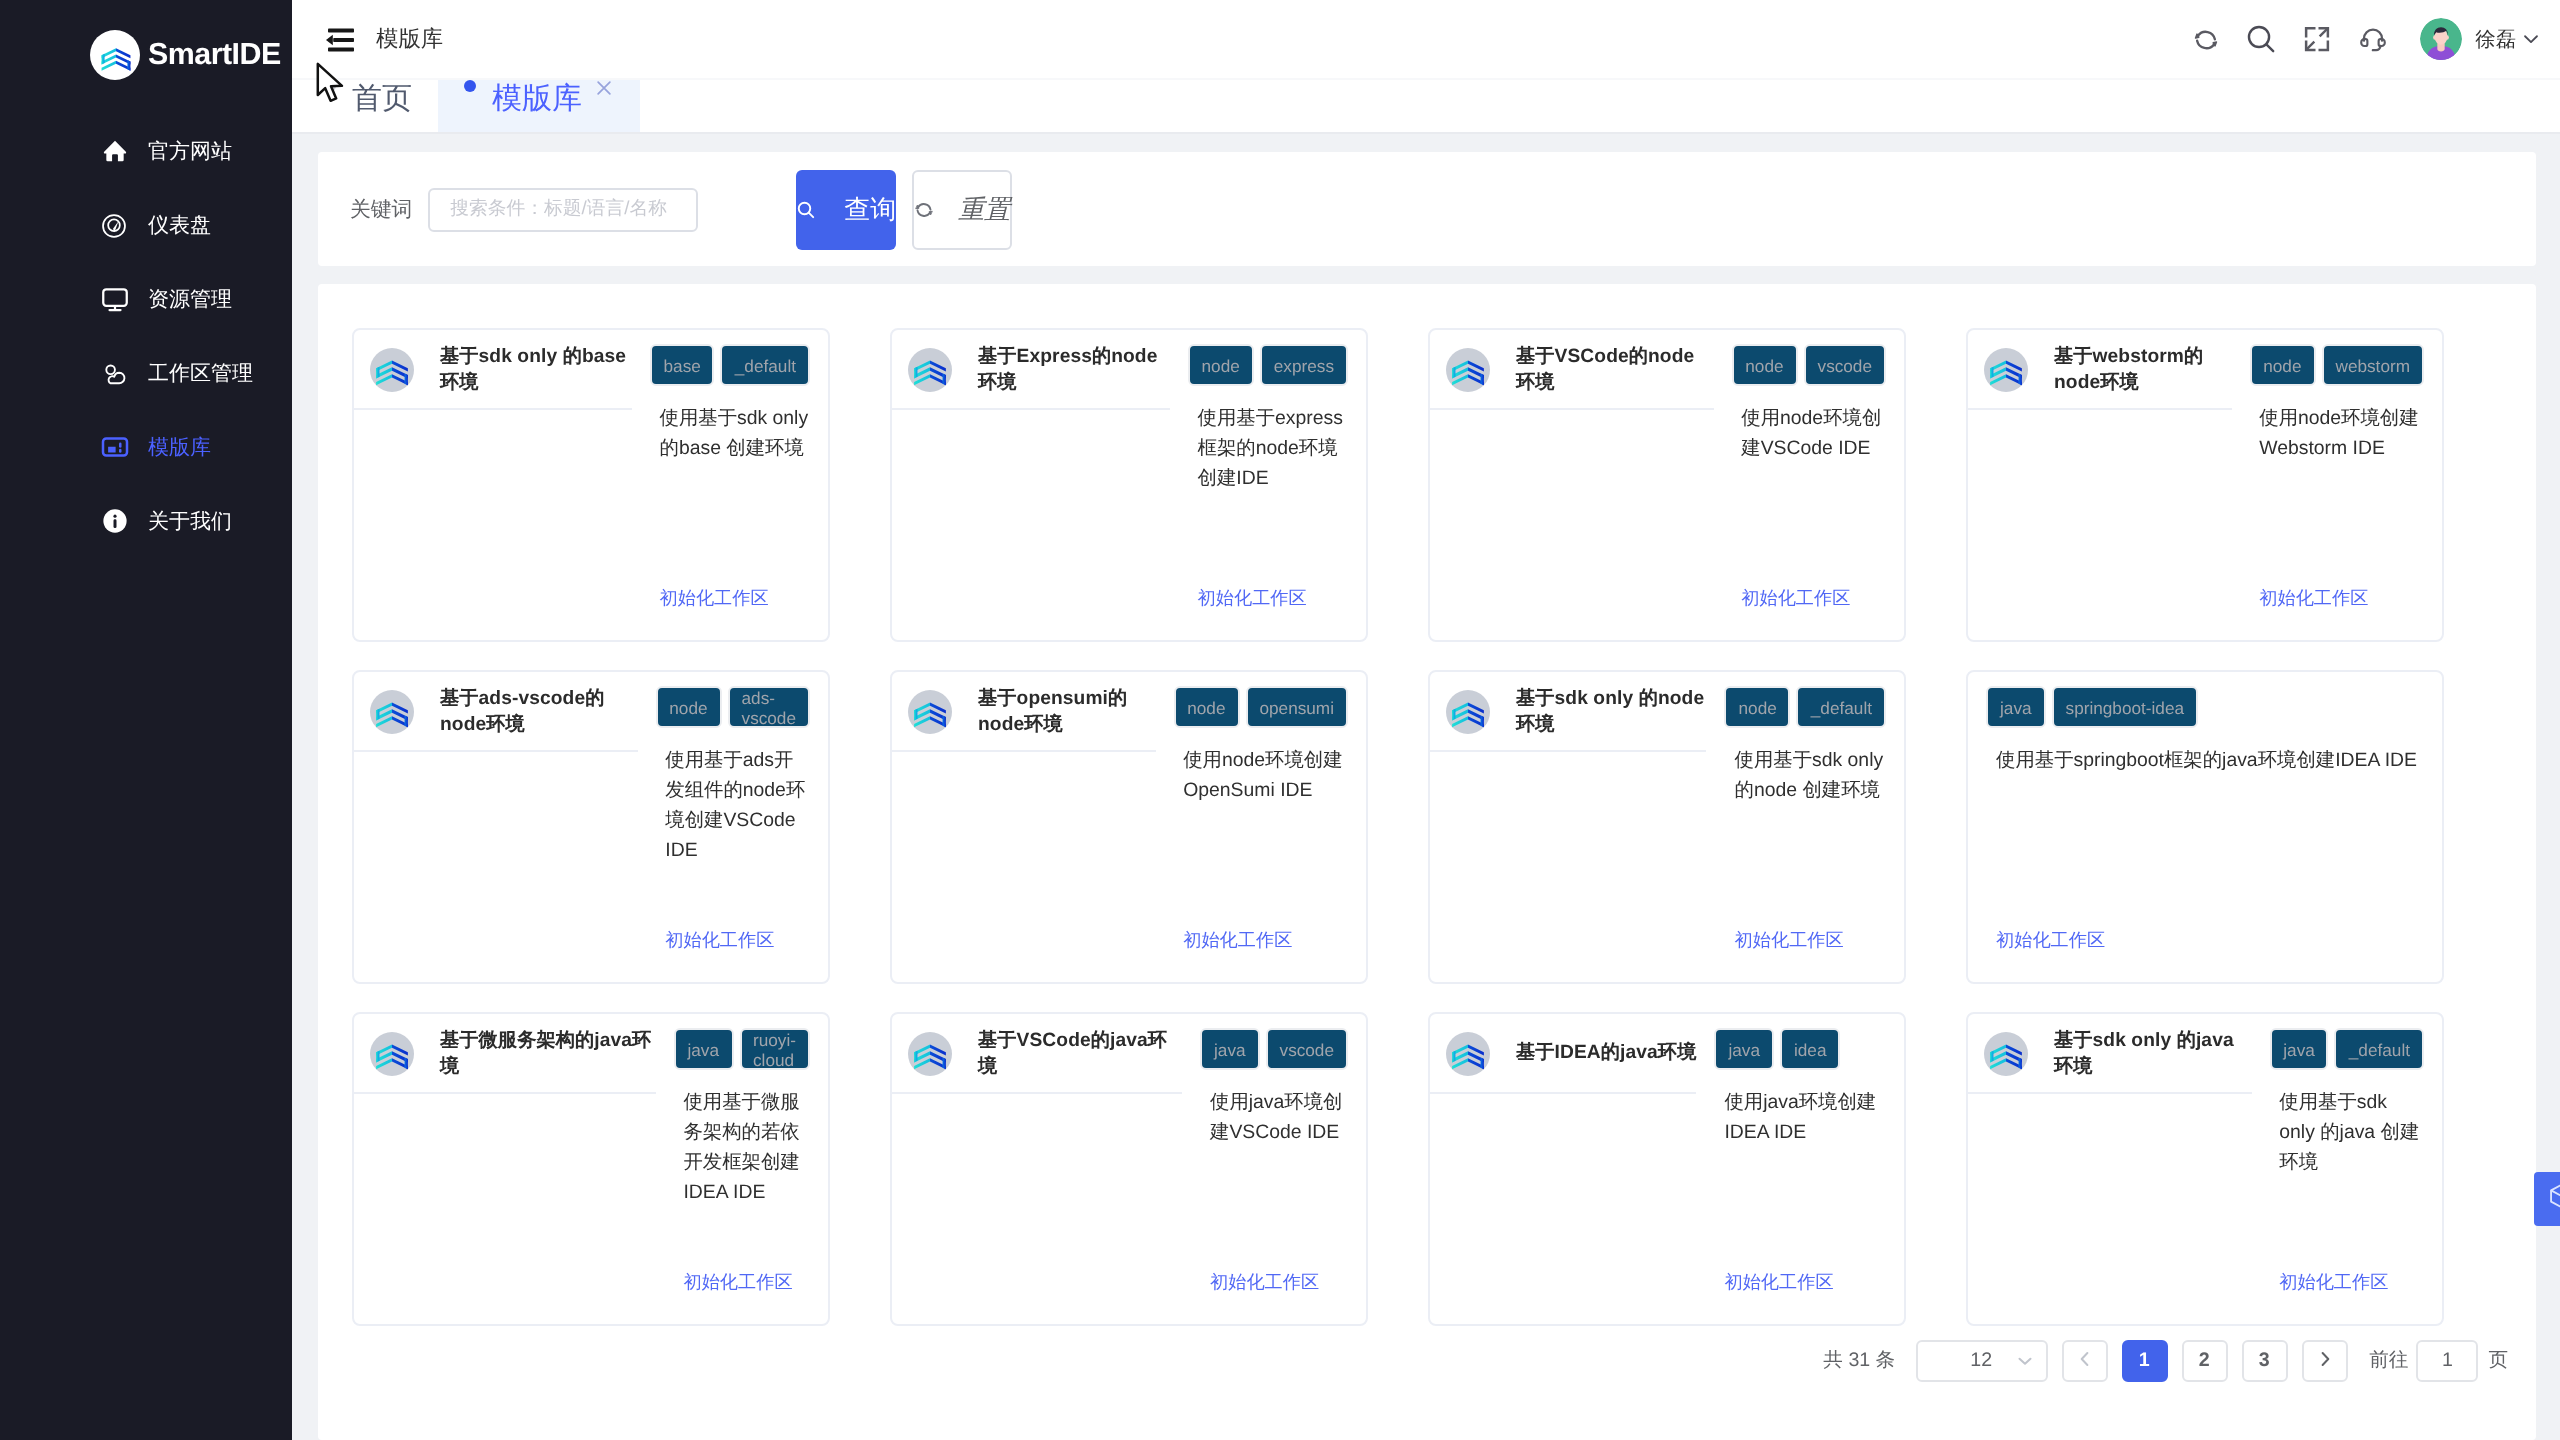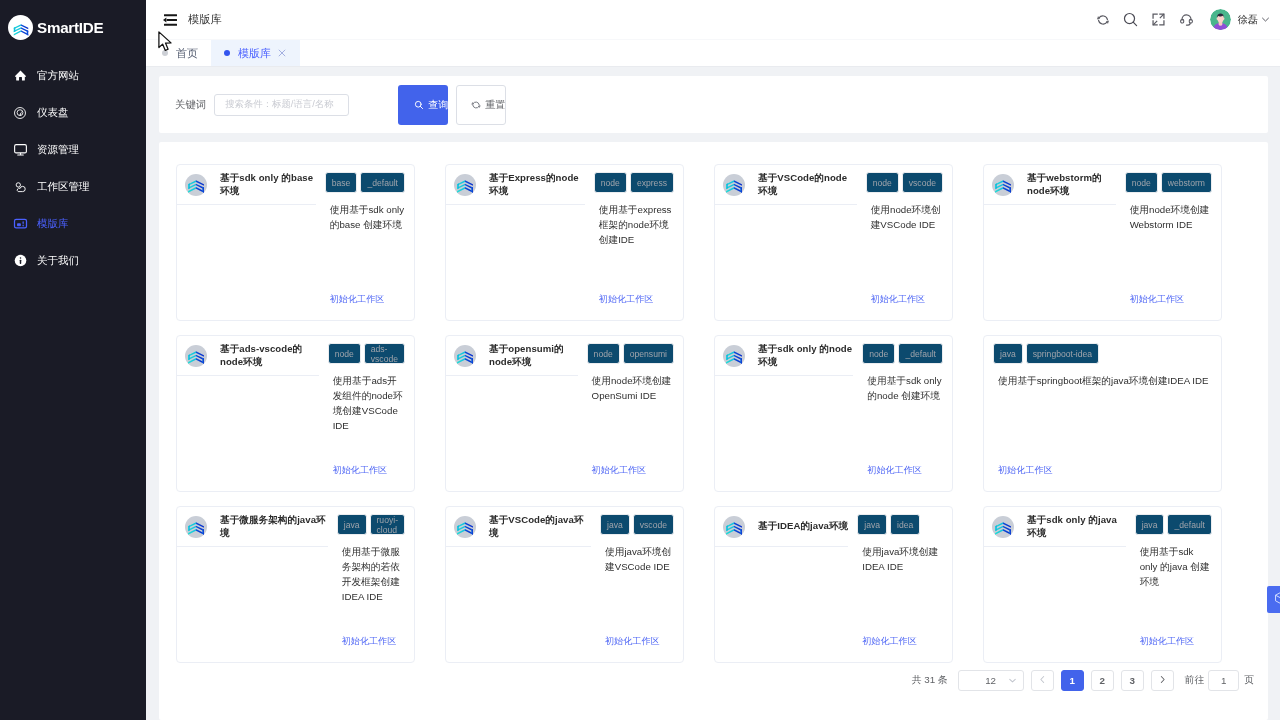--- a/index.html
+++ b/index.html
@@ -6,21 +6,21 @@
   * { box-sizing: border-box; }
   html, body { margin:0; padding:0; }
   body {
     width:1280px; height:720px; overflow:hidden;
     font-family:"Liberation Sans", sans-serif;
     font-size:14px; color:#333; background:#f0f2f5;
   }
   #app { display:flex; width:1280px; height:720px; }
 
   
-  .sidebar { width:146px; background:#1a1b26; flex:0 0 146px; height:720px; }
+  .sidebar { width:146px; background:#1a1b26; flex:0 0 146px; height:720px;padding-left:37px; }
   .logo-row { display:flex; align-items:center; height:55px; padding-left:8px; }
   .logo-badge { width:25px; height:25px; border-radius:50%; background:#fff;
     display:flex; align-items:center; justify-content:center; }
   .logo-text { color:#fff; font-size:15.2px; font-weight:bold; margin-left:4px; letter-spacing:-0.25px;}
   .nav { margin-top:2px; }
   .nav-item { display:flex; align-items:center; height:37px; padding-left:10px; color:#fff; font-size:10.5px; cursor:pointer;}
   .nav-item .nav-icon { width:20px; height:20px; display:flex; align-items:center; justify-content:center; flex:0 0 20px;}
   .nav-item .nav-label { margin-left:7px; }
   .nav-item.active { color:#4b61ff; }
 
@@ -32,37 +32,37 @@
   .top-title { margin-left:11px; font-size:11.2px; color:#333; }
   .top-actions { margin-left:auto; display:flex; align-items:center; padding-right:0px; }
   .top-ico { width:28px; height:40px; display:flex; align-items:center; justify-content:center; cursor:pointer;}
   .avatar-wrap { display:flex; align-items:center; margin-left:9px; margin-right:9px; cursor:pointer; }
   .avatar { width:21px; height:21px; border-radius:50%; overflow:hidden; display:flex;}
   .uname { font-size:10.2px; color:#333; margin-left:7px; }
   .chev { margin-left:2px; display:flex; }
 
   .tabbar { height:27px; background:#fff; display:flex; align-items:stretch;
     border-bottom:1px solid #e9ebef; }
-  .tab { display:flex; align-items:center; padding:0 13px 0 16px; font-size:11px; color:#515a6e; cursor:pointer;}
+  .tab { display:flex; align-items:flex-start; padding:0 13px 0 16px; font-size:15px; color:#515a6e; cursor:pointer;}
   .tab .dot { width:6px; height:6px; border-radius:50%; background:#cdd0d6; margin-right:8px; }
   .tab.active { background:#eef4fd; color:#4b61ff; padding:0 14px 0 13px;}
   .tab.active .dot { background:#3355ee; }
   .tab .x { margin-left:7px; display:flex; line-height:1;}
 
   .content { flex:1; overflow:hidden; padding:9px 12px 0 13px; position:relative;}
   .panel { background:#fff; border-radius:2px; }
   .searchpanel { padding:0; display:flex; align-items:center; height:57px;}
   .cardpanel { margin-top:9px; padding:22px 17px 0 17px; height:578px; position:relative; }
   .kw-label { font-size:10.4px; color:#606266; margin-right:8px; margin-left:16px;}
   .kw-input { width:135px; height:22px; border:1px solid #dcdfe6; border-radius:3px;
     font-size:9.4px; color:#c8cad1; padding:0 10px; display:flex; align-items:center; overflow:hidden; white-space:nowrap;}
   .btn { height:40px; border-radius:3px; display:inline-flex; align-items:center;
-    justify-content:flex-end; font-size:10px; cursor:pointer; width:50px; }
+    justify-content:space-between; font-size:13px; cursor:pointer; width:50px; }
   .btn-primary { background:#4263eb; color:#fff; margin-left:49px; }
-  .btn-default { background:#fff; color:#606266; border:1px solid #dcdfe6; margin-left:8px;}
+  .btn-default { background:#fff; color:#606266; border:1px solid #dcdfe6; margin-left:8px;font-style:italic;}
   .btn .bico { margin-right:4px; display:flex;}
 
   .cards { display:flex; flex-wrap:wrap; gap:14px 30px; }
   .card { width:239px; height:157px; background:#fff; border:1px solid #ebeef5; border-radius:4px;
     display:flex; flex-direction:row; }
   .card-head { height:40px; display:flex; align-items:center; padding-left:8px; border-bottom:1px solid #ebeef5;}
   .card-logo { width:22px; height:22px; border-radius:50%; background:#c9ced7;
     display:flex; align-items:center; justify-content:center; flex:0 0 22px;}
   .card-title { margin-left:13px; font-size:9.6px; font-weight:bold; color:#2b2b2b; letter-spacing:0.05px;}
   .card-body { flex:1; padding:7px 9px 0 9px; position:relative;}

